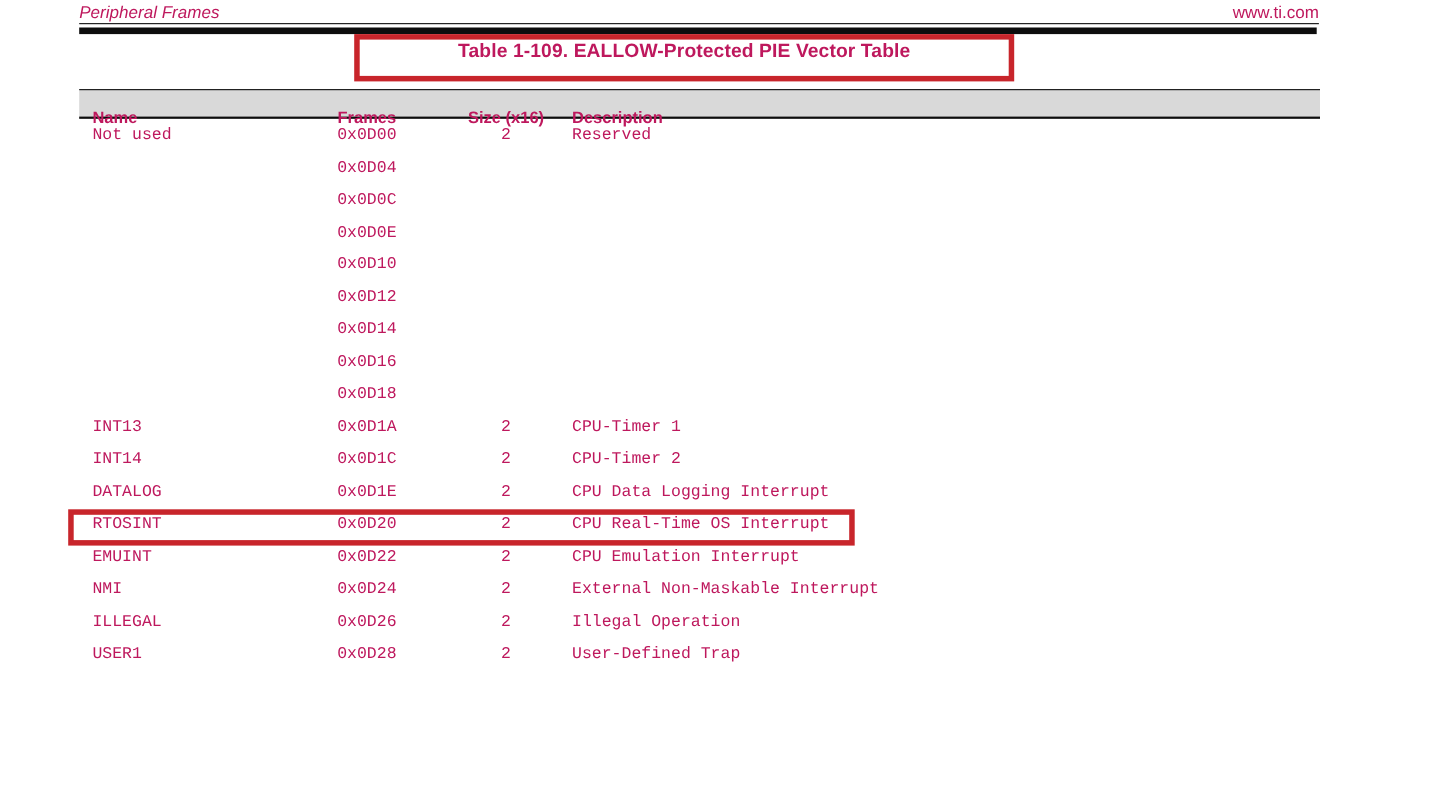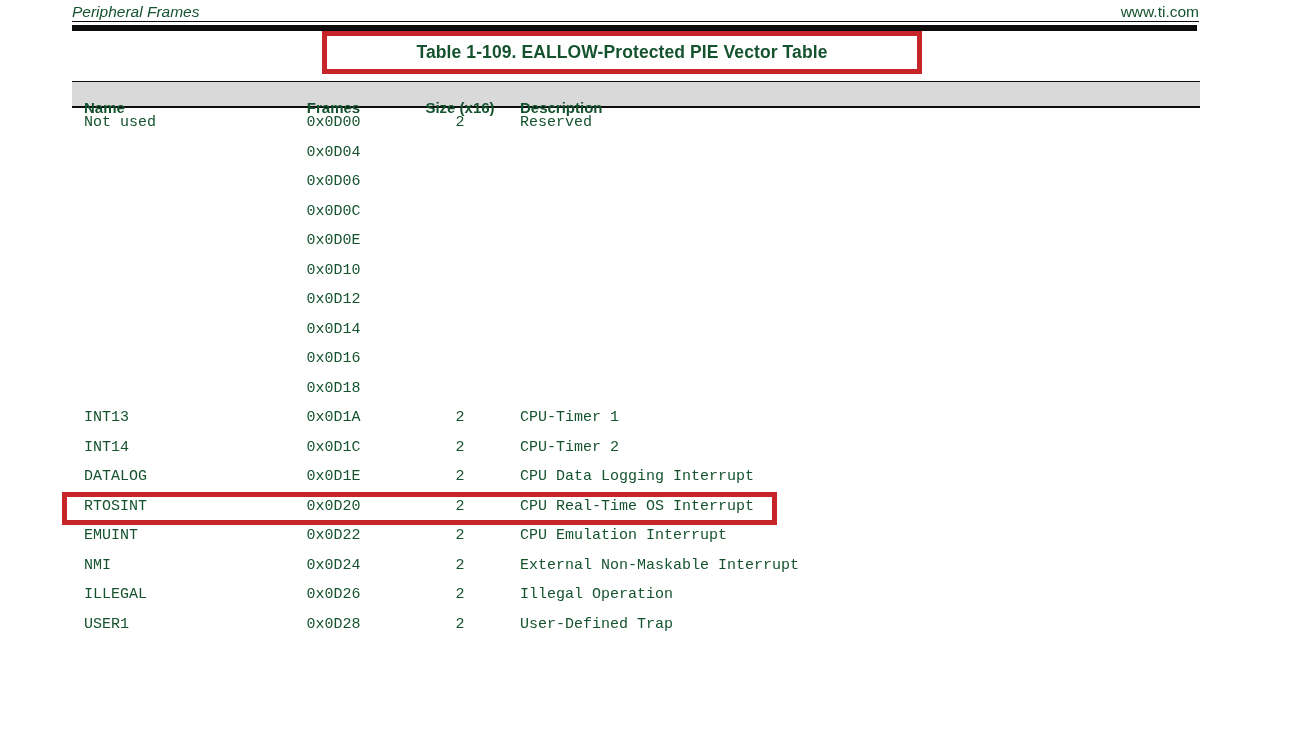--- a/index.html
+++ b/index.html
@@ -1,39 +1,39 @@
 <!DOCTYPE html>
 <html style="--red: #c8252b; --hdr: #d9d9d9; --ink: #0d0d0d;"><head>
 <meta charset="utf-8">
 <style>
   html,body{margin:0;padding:0;background:#ffffff;}
   .page{
     position:relative;
     width:1303px;height:736px;
     background:#ffffff;
     font-family:"Liberation Sans", sans-serif;
-    color:#14532d;
+    color:#be185d;
     overflow:hidden;
   }
   
   .doc-header{
     position:absolute;left:72px;top:3px;width:1127px;
     display:flex;justify-content:space-between;align-items:baseline;
     font-size:15.5px;
   }
   .hdr-left{font-style:italic;}
   .hdr-right{font-style:normal;}
   .thin-rule{position:absolute;left:72px;top:21px;width:1127px;height:1.3px;background:var(--ink);}
   .thick-rule{position:absolute;left:72px;top:25px;width:1125px;height:5.5px;background:var(--ink);}
 
   
   .title-box{
     position:absolute;left:322px;top:31px;width:600px;height:43px;
     border:5px solid var(--red);box-sizing:border-box;
-    display:flex;align-items:center;justify-content:center;
+    display:flex;align-items:flex-start;justify-content:center;
     font-weight:bold;font-size:17.5px;letter-spacing:.1px;
     background:#ffffff;
   }
 
   
   .thead{
     position:absolute;left:72px;top:81px;width:1128px;height:27px;
     background:var(--hdr);
     border-top:1.6px solid var(--ink);
     border-bottom:2.2px solid var(--ink);
@@ -96,27 +96,20 @@
 
 
     <div class="trow">
       <span class="c-name"></span>
       <span class="c-addr">0x0D04</span>
       <span class="c-size"></span>
       <span class="c-desc"></span>
 
     </div>
 
-    <div class="trow">
-      <span class="c-name"></span>
-      <span class="c-addr">0x0D06</span>
-      <span class="c-size"></span>
-      <span class="c-desc"></span>
-
-    </div>
 
 
 
     <div class="trow">
       <span class="c-name"></span>
       <span class="c-addr">0x0D0C</span>
       <span class="c-size"></span>
       <span class="c-desc"></span>
 
     </div>

